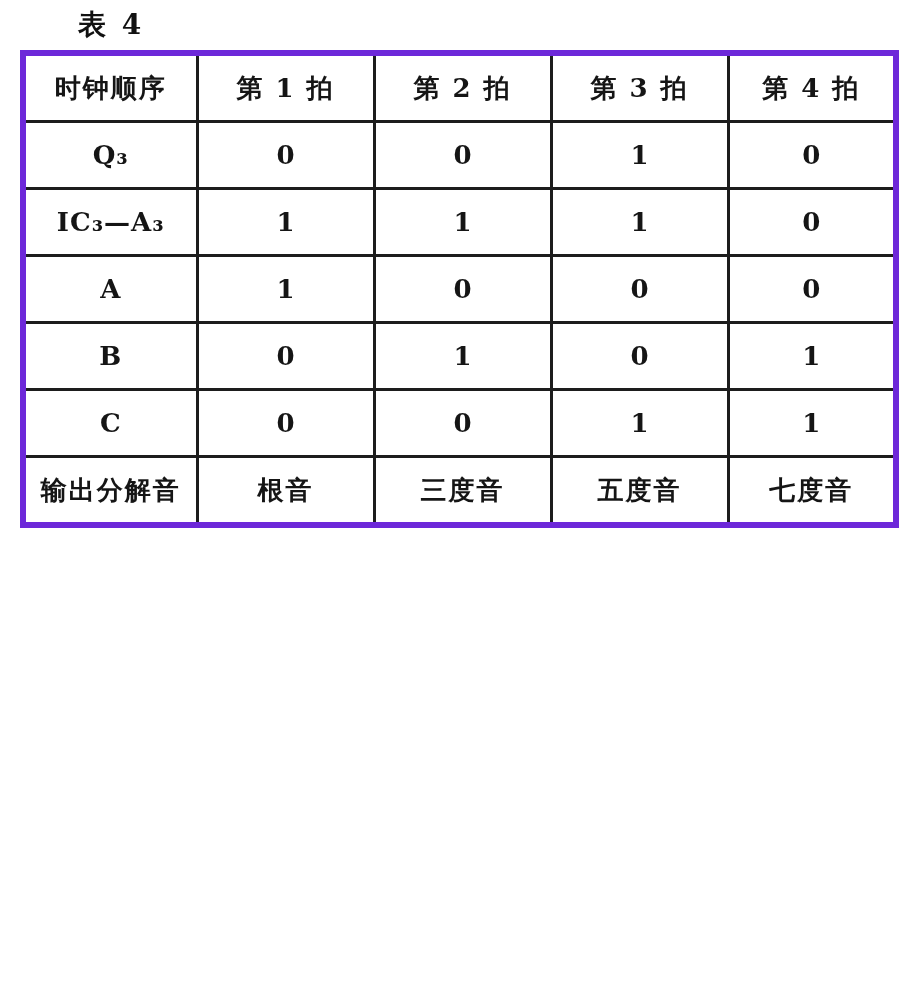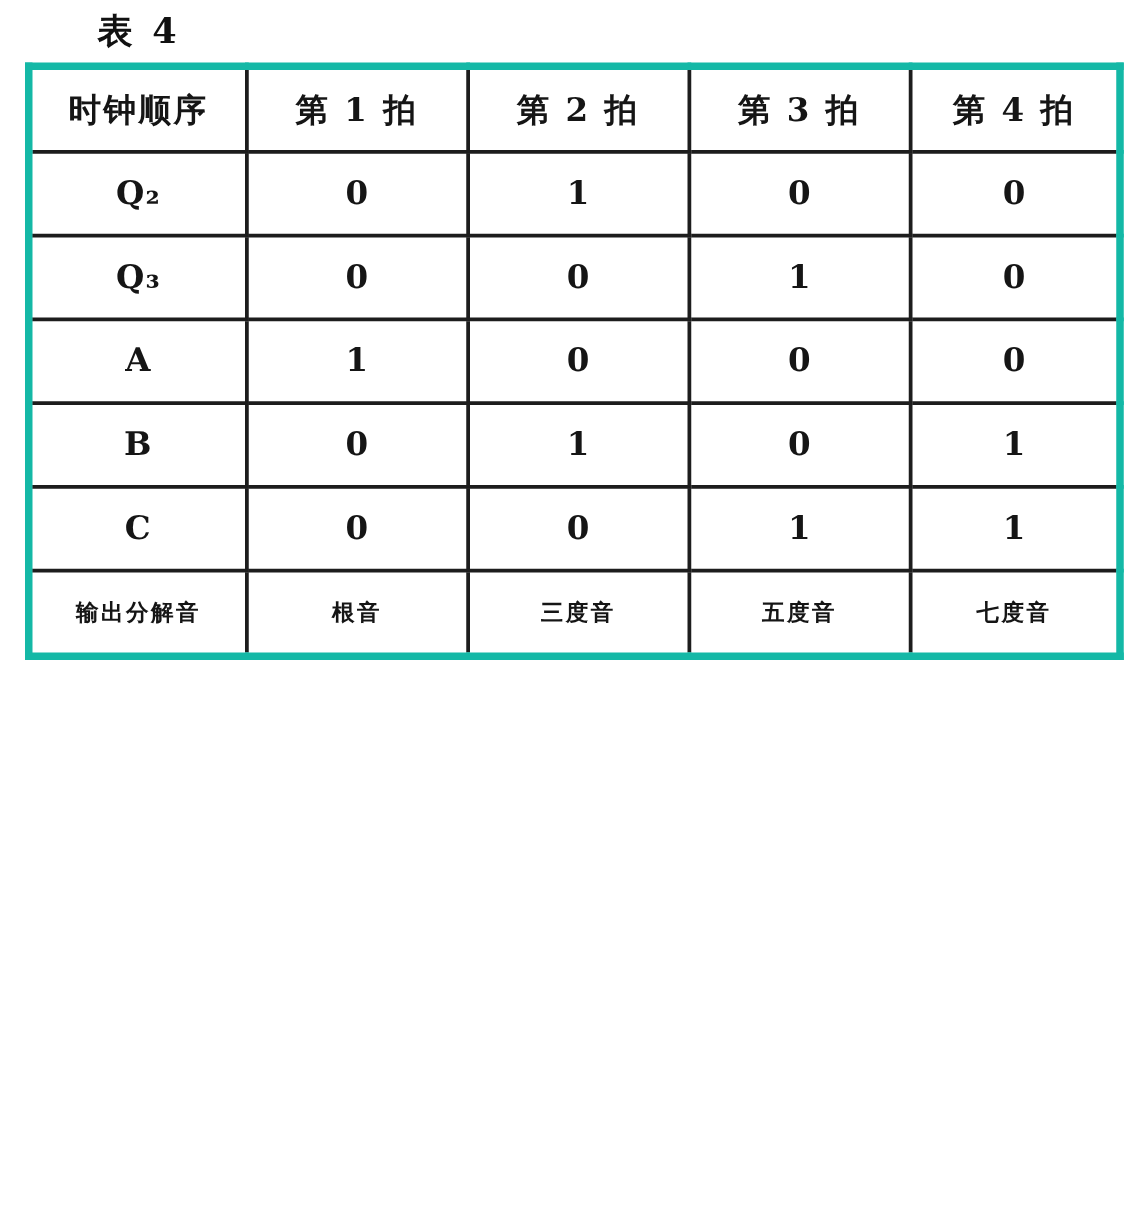--- a/index.html
+++ b/index.html
@@ -27,21 +27,21 @@
     letter-spacing: 3px;
     color: #111111;
   }
   table.truth-table {
     position: absolute;
     left: 20px;
     top: 50px;
     width: 873px;
     border-collapse: collapse;
     table-layout: fixed;
-    border: 6px solid #14b8a6;
+    border: 6px solid #6d28d9;
   }
   table.truth-table col.c0 { width: 174px; }
   table.truth-table col.c1 { width: 177px; }
   table.truth-table col.c2 { width: 177px; }
   table.truth-table col.c3 { width: 177px; }
   table.truth-table col.c4 { width: 168px; }
   table.truth-table th,
   table.truth-table td {
     border: 3px solid #1d1d1d;
     text-align: center;
@@ -59,21 +59,21 @@
     letter-spacing: 2px;
   }
   td.label-cell {
     font-size: 26px;
     letter-spacing: 1px;
   }
   td.value-cell {
     font-size: 27px;
   }
   tr.output-row td {
-    font-size: 18px;
+    font-size: 26px;
     font-weight: 900;
     letter-spacing: 2px;
   }
 </style>
 </head>
 <body>
 
 <div class="page">
 
   <div class="doc-title">表 4</div>
@@ -90,30 +90,30 @@
       <tr>
         <th>时钟顺序</th>
         <th>第 1 拍</th>
         <th>第 2 拍</th>
         <th>第 3 拍</th>
         <th>第 4 拍</th>
       </tr>
     </thead>
     <tbody>
       <tr>
-        <td class="label-cell">Q₂</td>
+        <td class="label-cell">Q₃</td>
+        <td class="value-cell">0</td>
         <td class="value-cell">0</td>
         <td class="value-cell">1</td>
         <td class="value-cell">0</td>
-        <td class="value-cell">0</td>
       </tr>
       <tr>
-        <td class="label-cell">Q₃</td>
-        <td class="value-cell">0</td>
-        <td class="value-cell">0</td>
+        <td class="label-cell">IC₃—A₃</td>
+        <td class="value-cell">1</td>
+        <td class="value-cell">1</td>
         <td class="value-cell">1</td>
         <td class="value-cell">0</td>
       </tr>
       <tr>
         <td class="label-cell">A</td>
         <td class="value-cell">1</td>
         <td class="value-cell">0</td>
         <td class="value-cell">0</td>
         <td class="value-cell">0</td>
       </tr>

